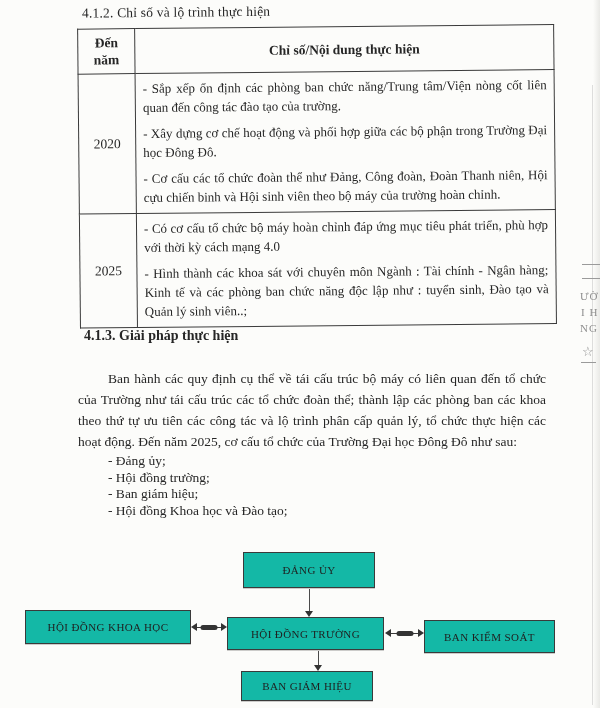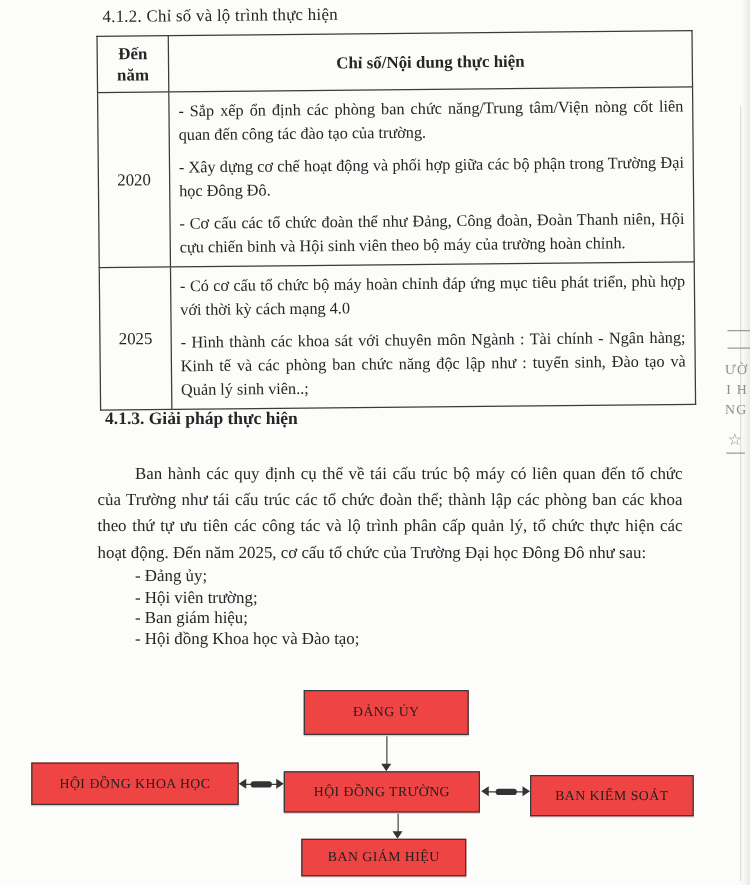--- a/index.html
+++ b/index.html
@@ -28,21 +28,21 @@
   td.content p:last-child { margin-bottom:2px; }
 
   
   .h413 { position:absolute; left:84px; top:328px; font-size:14px; font-weight:bold; }
   .para { position:absolute; left:78px; top:368px; width:468px;
           font-size:13.5px; line-height:21px; text-align:justify; text-indent:30px; }
   .subhead { position:absolute; left:78px; top:429px; font-size:14px; font-weight:bold; }
   .plist { position:absolute; left:108px; top:453px; font-size:13.5px; line-height:16.5px; }
 
   
-  .node { position:absolute; border:1.9px solid #3a3a3a; background:#ef4444;
+  .node { position:absolute; border:1.9px solid #3a3a3a; background:#14b8a6;
           display:flex; align-items:center; justify-content:center;
           font-size:11px; letter-spacing:0.4px; color:#1f1f1f; text-align:center;
           box-shadow:0 1px 0 rgba(60,60,60,.25); }
   .n-top    { left:243px; top:552px; width:132px; height:36px; }
   .n-left   { left:25px;  top:610px; width:166px; height:34px; }
   .n-center { left:227px; top:617px; width:157px; height:33px; }
   .n-right  { left:424px; top:620px; width:131px; height:33px; }
   .n-bottom { left:241px; top:671px; width:132px; height:30px; }
 
   .varrow { position:absolute; width:9px; }
@@ -106,21 +106,21 @@
       </tr>
     </tbody>
       </table>
   </div>
 
   <div class="h413">4.1.3. Giải pháp thực hiện</div>
   <p class="para">Ban hành các quy định cụ thể về tái cấu trúc bộ máy có liên quan đến tổ chức của Trường như tái cấu trúc các tổ chức đoàn thể; thành lập các phòng ban các khoa theo thứ tự ưu tiên các công tác và lộ trình phân cấp quản lý, tổ chức thực hiện các hoạt động. Đến năm 2025, cơ cấu tổ chức của Trường Đại học Đông Đô như sau:</p>
 
   <div class="plist">
     <div>- Đảng ủy;</div>
-    <div>- Hội viên trường;</div>
+    <div>- Hội đồng trường;</div>
     <div>- Ban giám hiệu;</div>
     <div>- Hội đồng Khoa học và Đào tạo;</div>
   </div>
 
   <div class="node n-top">ĐẢNG ỦY</div>
   <div class="node n-left">HỘI ĐỒNG KHOA HỌC</div>
   <div class="node n-center">HỘI ĐỒNG TRƯỜNG</div>
   <div class="node n-right">BAN KIỂM SOÁT</div>
   <div class="node n-bottom">BAN GIÁM HIỆU</div>
 

